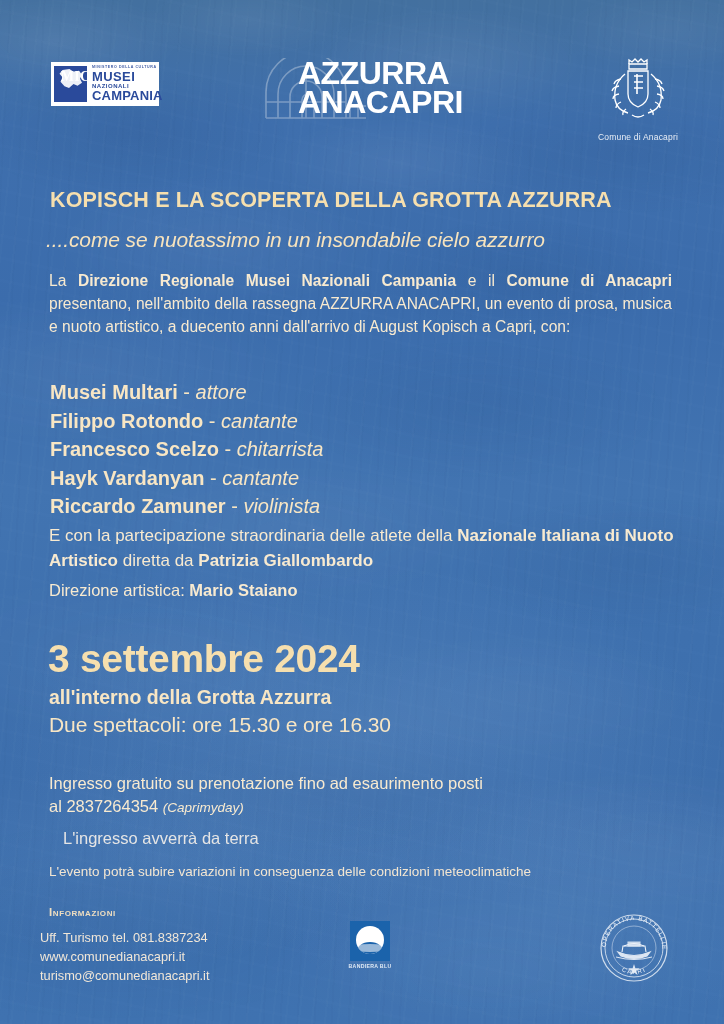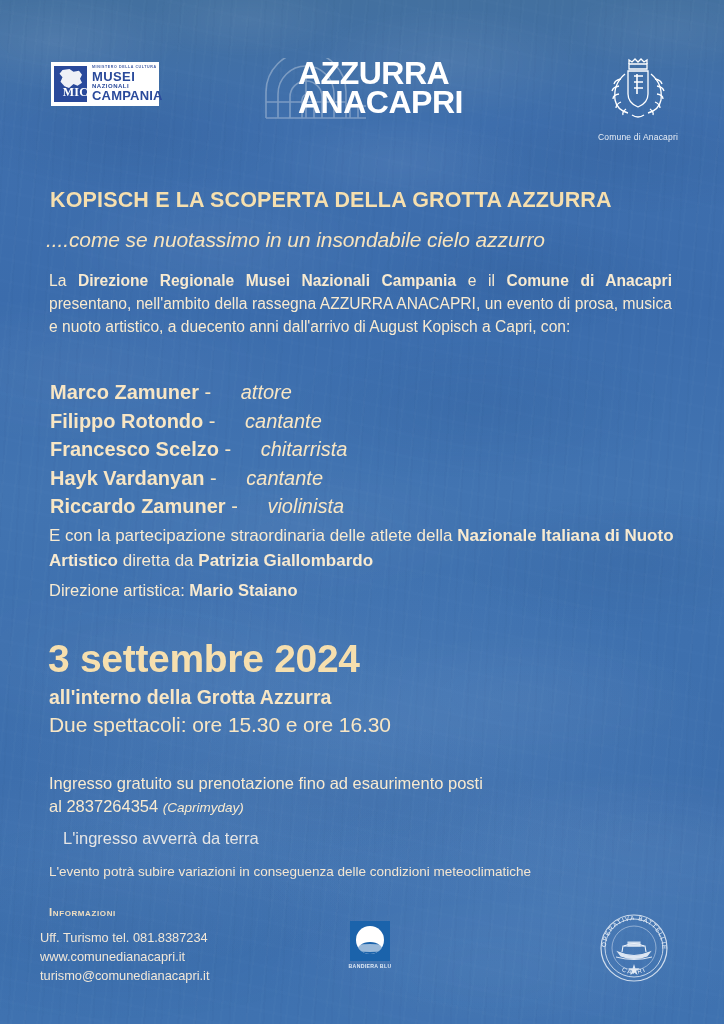--- a/index.html
+++ b/index.html
@@ -73,22 +73,22 @@
     width:33px;height:36px;background:#2a4a9b;flex:0 0 auto;position:relative;
     display:flex;align-items:flex-end;justify-content:center;
   }
   .mic-badge .map{
     position:absolute;top:3px;left:4px;width:25px;height:22px;
     background:#ffffff;
     clip-path:polygon(18% 4%,46% 0%,62% 12%,84% 8%,96% 26%,88% 44%,96% 62%,78% 76%,62% 68%,44% 86%,26% 78%,10% 58%,18% 38%,6% 22%);
     opacity:.92;
   }
   .mic-badge .mic-txt{
-    position:relative;z-index:2;font-size:12px;font-weight:bold;color:#fff;
-    letter-spacing:.3px;margin-bottom:2px;font-family:"Liberation Serif",serif;padding-left:10px;
+    position:relative;z-index:2;font-size:14px;font-weight:bold;color:#fff;
+    letter-spacing:.3px;margin-bottom:17px;font-family:"Liberation Serif",serif;padding-left:10px;
   }
   .mic-text{flex:1;padding-left:5px;color:#2a4a9b;line-height:1;}
   .mic-text .tiny{font-size:3.6px;letter-spacing:.6px;font-weight:bold;text-transform:uppercase;opacity:.9;}
   .mic-text .big{font-size:13px;font-weight:bold;letter-spacing:.4px;font-family:Liberation Sans, sans-serif;}
   .mic-text .mid{font-size:6px;font-weight:bold;letter-spacing:.5px;}
   .mic-text .big2{font-size:13px;font-weight:bold;letter-spacing:.2px;}
 
   .logo-azzurra{
     position:absolute;left:262px;top:0px;width:205px;height:72px;
   }
@@ -114,21 +114,21 @@
     position:absolute;left:49px;top:270px;width:623px;
     font-size:15.6px;color:#f8ead0;line-height:1.46;text-align:justify;
   }
   .intro b{font-weight:bold;}
 
   .cast{
     position:absolute;left:50px;top:378px;width:500px;
     font-size:20px;color:#f8e6c4;line-height:1.43;
   }
   .cast .nm{font-weight:bold;}
-  .cast .rl{font-style:italic;margin-left:24px;}
+  .cast .rl{font-style:italic;}
 
   .athletes{
     position:absolute;left:49px;top:524px;width:625px;
     font-size:17px;color:#f8ead0;line-height:1.45;
   }
   .athletes b{font-weight:bold;}
 
   .direzione{
     position:absolute;left:49px;top:581px;width:600px;
     font-size:16.5px;color:#f8ead0;
@@ -267,21 +267,21 @@
 
     <div class="title">KOPISCH E LA SCOPERTA DELLA GROTTA AZZURRA</div>
     <div class="subtitle">....come se nuotassimo in un insondabile cielo azzurro</div>
 
     <div class="intro">
       <span>La </span><b>Direzione Regionale Musei Nazionali Campania</b><span> e il </span><b>Comune di Anacapri</b><span> presentano, nell'ambito della rassegna AZZURRA ANACAPRI, un evento di prosa, musica e nuoto artistico, a duecento anni dall'arrivo di August Kopisch a Capri, con:</span>
     </div>
 
     <div class="cast">
       <div>
-        <span class="nm">Marco Zamuner</span><span class="sp"> - </span><span class="rl">attore</span>
+        <span class="nm">Musei Multari</span><span class="sp"> - </span><span class="rl">attore</span>
       </div>
       <div>
         <span class="nm">Filippo Rotondo</span><span class="sp"> -  </span><span class="rl">cantante</span>
       </div>
       <div>
         <span class="nm">Francesco Scelzo</span><span class="sp"> - </span><span class="rl">chitarrista</span>
       </div>
       <div>
         <span class="nm">Hayk Vardanyan</span><span class="sp"> -  </span><span class="rl">cantante</span>
       </div>

